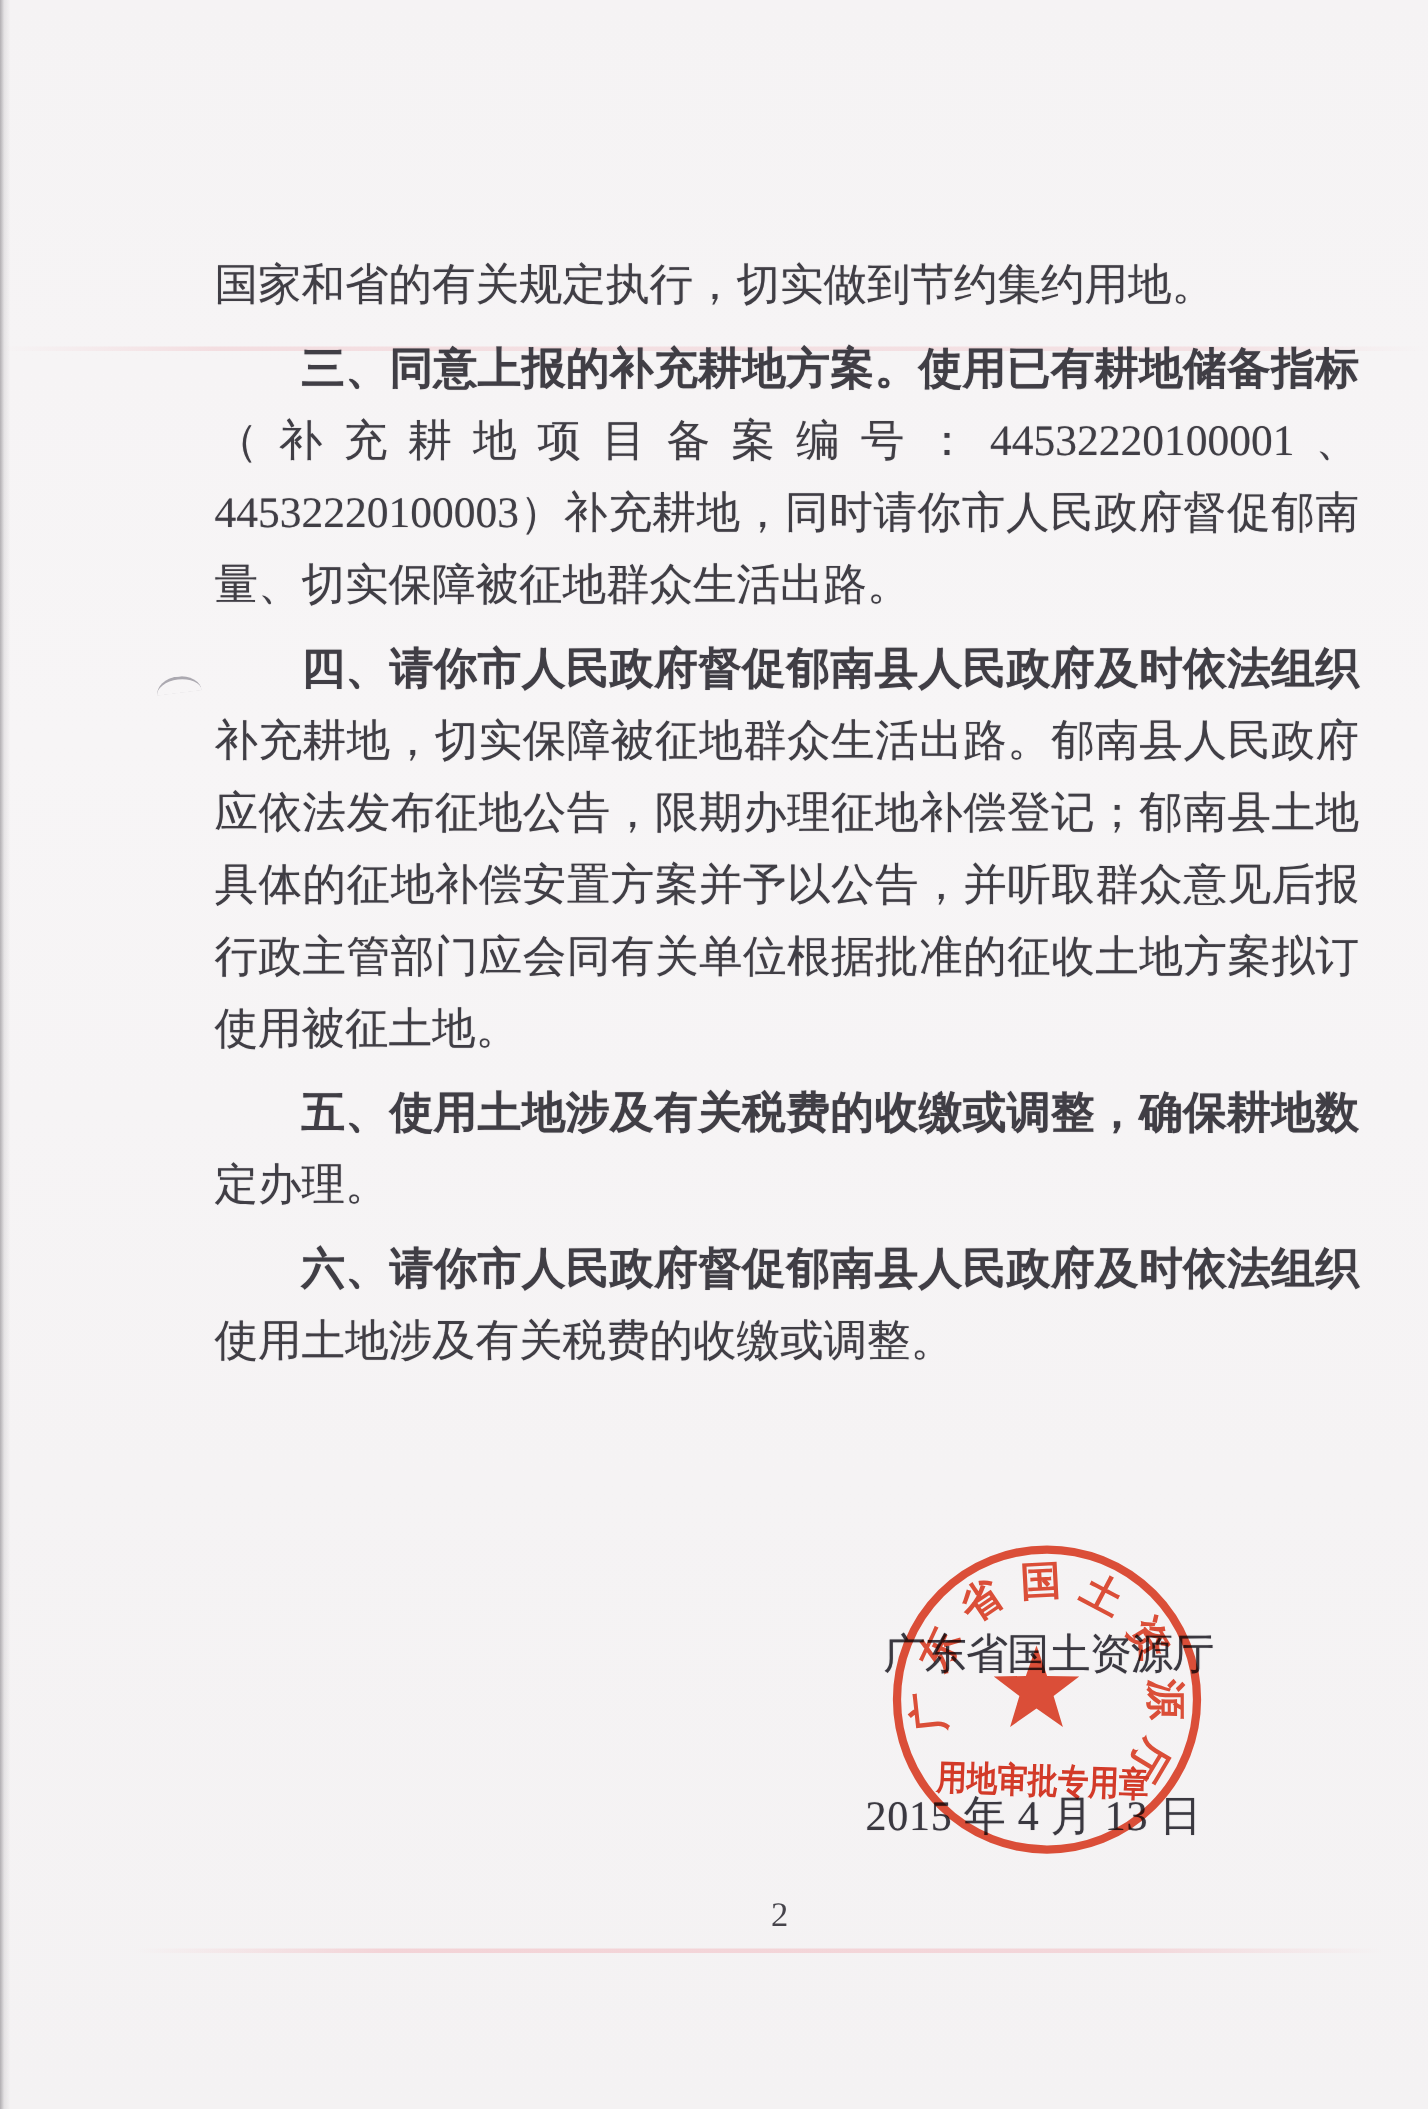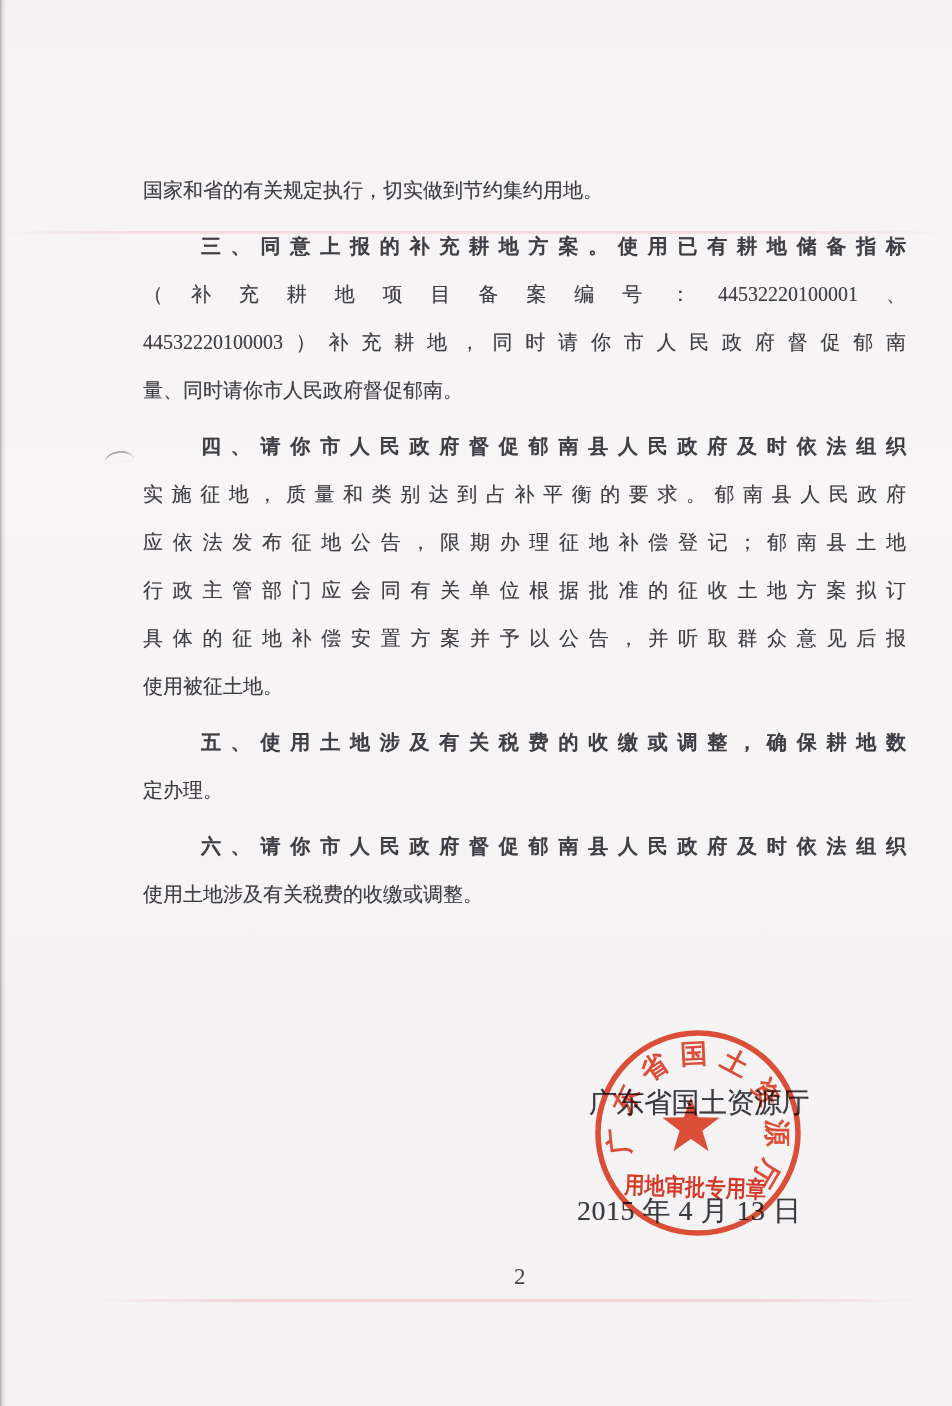--- a/index.html
+++ b/index.html
@@ -27,21 +27,21 @@
   .pencil-mark {
     position:absolute; left:104px; top:451px; width:30px; height:9px;
     border-top:2px solid rgba(110,105,118,.55);
     border-radius:50% / 100% 100% 0 0;
     transform:rotate(-7deg);
   }
 
   
   .body-text {
     position:absolute; left:143px; top:166px; width:763px;
-    font-size:20px; line-height:48px; color:#403e45;
+    font-size:29px; line-height:48px; color:#403e45;
     text-shadow: 0 0 .7px rgba(64,62,69,.45);
   }
   .line { width:763px; box-sizing:border-box; white-space:nowrap; }
   .line.fill { white-space:normal; text-align:justify; text-align-last:justify; }
   .line.indent { padding-left:58px;font-weight:bold; }
   .line.para { margin-top:8px; }
 
   
   .sig-issuer {
     position:absolute; left:572px; top:1084px;
@@ -85,26 +85,26 @@
   <div class="scan-edge"></div>
   <div class="streak streak-1"></div>
   <div class="streak streak-2"></div>
   <div class="pencil-mark"></div>
 
   <div class="body-text" id="doc-body">
       <div class="line">国家和省的有关规定执行，切实做到节约集约用地。</div>
       <div class="line fill indent para">三、同意上报的补充耕地方案。使用已有耕地储备指标</div>
       <div class="line fill">（补充耕地项目备案编号：44532220100001、</div>
       <div class="line fill">44532220100003）补充耕地，同时请你市人民政府督促郁南</div>
-      <div class="line">量、同时请你市人民政府督促郁南。</div>
+      <div class="line">量、切实保障被征地群众生活出路。</div>
       <div class="line fill indent para">四、请你市人民政府督促郁南县人民政府及时依法组织</div>
-      <div class="line fill">实施征地，质量和类别达到占补平衡的要求。郁南县人民政府</div>
+      <div class="line fill">补充耕地，切实保障被征地群众生活出路。郁南县人民政府</div>
       <div class="line fill">应依法发布征地公告，限期办理征地补偿登记；郁南县土地</div>
+      <div class="line fill">具体的征地补偿安置方案并予以公告，并听取群众意见后报</div>
       <div class="line fill">行政主管部门应会同有关单位根据批准的征收土地方案拟订</div>
-      <div class="line fill">具体的征地补偿安置方案并予以公告，并听取群众意见后报</div>
       <div class="line">使用被征土地。</div>
       <div class="line fill indent para">五、使用土地涉及有关税费的收缴或调整，确保耕地数</div>
       <div class="line">定办理。</div>
       <div class="line fill indent para">六、请你市人民政府督促郁南县人民政府及时依法组织</div>
       <div class="line">使用土地涉及有关税费的收缴或调整。</div>
     </div>
 
   <div class="sig-issuer">广东省国土资源厅</div>
   <div class="sig-date">2015 年 4 月 13 日</div>
 

